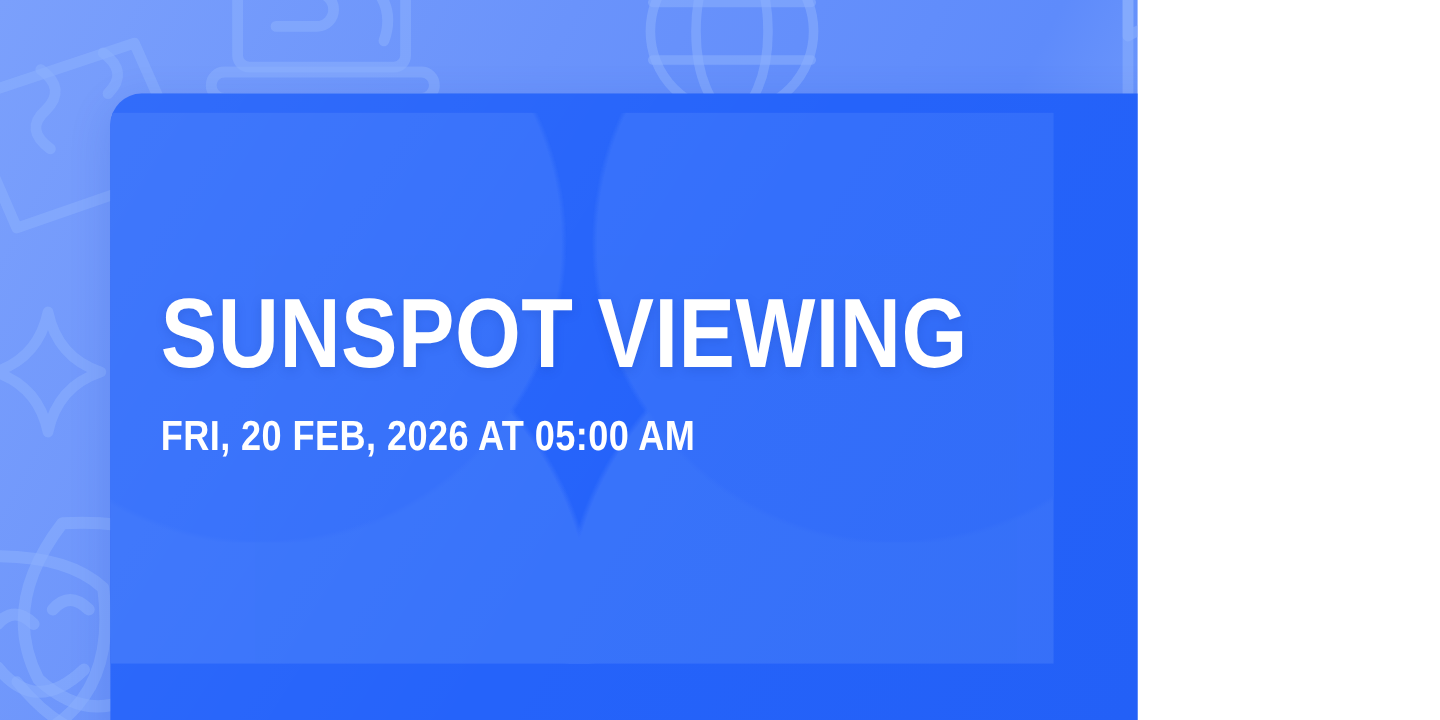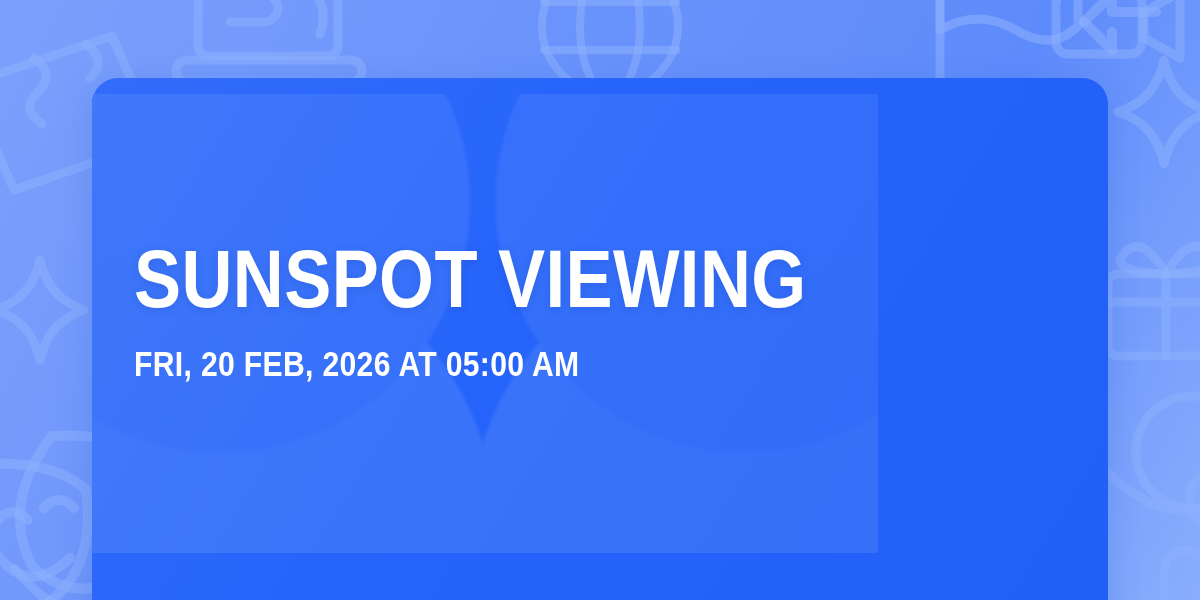--- a/index.html
+++ b/index.html
@@ -10,21 +10,21 @@
   body {
     width: 1200px;
     height: 600px;
     overflow: hidden;
     font-family: "Liberation Sans", sans-serif;
   }
 
   
   .banner {
     position: relative;
-    width: 1200px;
+    width: 948px;
     height: 600px;
     overflow: hidden;
     background: linear-gradient(118deg, #7ba0fc 0%, #6a93fb 38%, #5e8bfb 70%, #89aefd 100%);
     text-decoration: underline;
   }
 
   
   .doodle-layer {
     position: absolute;
     inset: 0;

